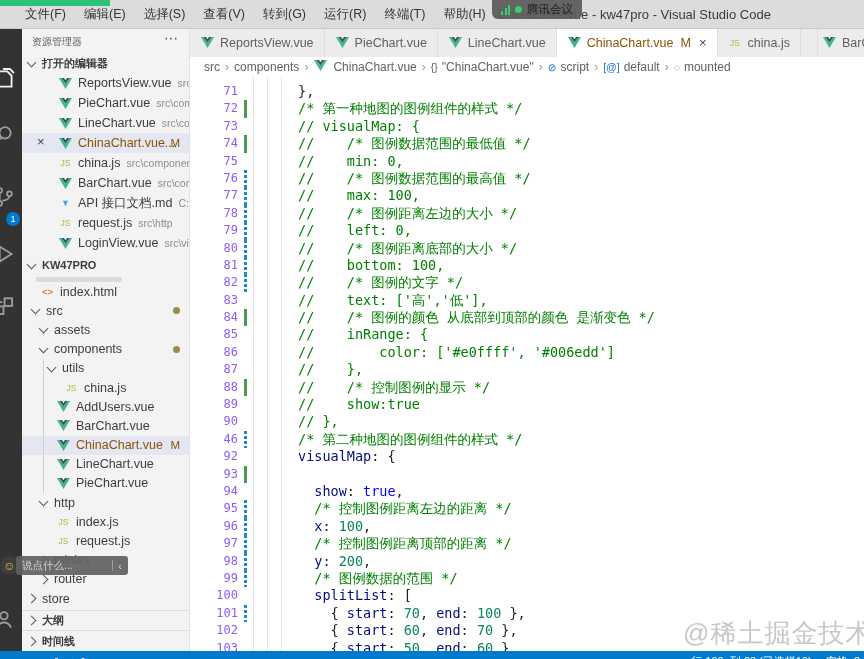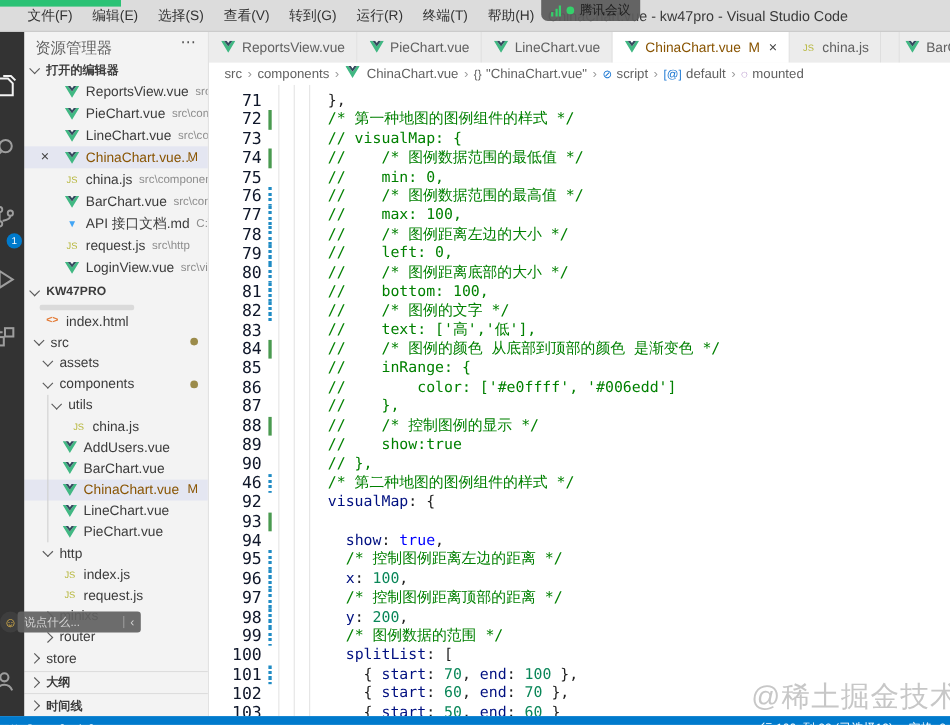--- a/index.html
+++ b/index.html
@@ -20,21 +20,21 @@
   
   .activitybar{position:absolute;left:0;top:28px;width:22px;bottom:8px;background:#333333;z-index:10}
   .ab-icon{position:absolute;left:-9px;width:26px;height:26px;color:#9d9d9d}
   .ab-icon svg{width:26px;height:26px}
   .ab-icon.active{color:#f2f2f2}
   .scm-badge{position:absolute;left:6px;top:184px;width:14px;height:14px;border-radius:50%;background:#007acc;color:#fff;
     font-size:9px;display:flex;align-items:center;justify-content:center;z-index:11}
   
   .sidebar{position:absolute;left:22px;top:28px;width:168px;bottom:8px;background:#f3f3f3;z-index:5;border-right:1px solid #e2e2e2;box-sizing:border-box;overflow:hidden}
   .sb-header{position:absolute;left:0;top:0;right:0;height:26px}
-  .sb-title{position:absolute;left:10px;top:7px;font-size:14px;color:#616161}
+  .sb-title{position:absolute;left:10px;top:7px;font-size:10px;color:#616161}
   .sb-dots{position:absolute;right:10px;top:2px;font-size:14px;color:#555;letter-spacing:1px}
   .sect-head{position:absolute;left:0;right:0;display:flex;align-items:center;font-size:11px;font-weight:bold;color:#3b3b3b;padding-left:4px;box-sizing:border-box}
   .chev{width:6px;height:6px;border-right:1.3px solid #5a5a5a;border-bottom:1.3px solid #5a5a5a;display:inline-block;
     transform:rotate(45deg);margin:0 7px 2px 2px;flex:none}
   .chev.closed{transform:rotate(-45deg);margin-bottom:0}
   .oe-list{position:absolute;left:0;right:0;top:45px}
   .sb-row{position:relative;display:flex;align-items:center;height:20px;font-size:12.5px;color:#3c3c3c;
     padding-left:36px;white-space:nowrap;overflow:hidden;box-sizing:border-box}
   .sb-row.sel{background:#e4e6f1}
   .sb-row .path{font-size:10.5px;color:#8d8d8d;margin-left:6px;overflow:hidden}
@@ -70,21 +70,21 @@
   .tab-filler{flex:1;background:#ececec;border-right:1px solid #dedede}
   .tab.clip{width:46px;overflow:hidden;padding:0 4px;border-right:none}
   .breadcrumb{position:absolute;left:0;right:0;top:29px;height:20px;display:flex;align-items:center;padding-left:14px;
     font-size:12px;color:#616161;background:#fff;white-space:nowrap}
   .bc-sep{margin:0 5px;color:#9a9a9a}
   .bc-ic{margin-right:4px;font-size:10.5px}
   .code{position:absolute;left:0;right:0;top:49px;bottom:0;overflow:hidden;padding-top:6px;
     font-family:"DejaVu Sans Mono",monospace;font-size:13.5px}
   .cg{position:absolute;top:0;bottom:0;width:1px;background:#e4e4e4}
   .cl{display:flex;height:17.4px;line-height:17.4px;white-space:pre}
-  .ln{width:54px;padding-right:6px;text-align:right;color:#0f172a;font-size:15px;flex:none;box-sizing:border-box}
+  .ln{width:54px;padding-right:6px;text-align:right;color:#8b5cf6;font-size:12px;flex:none;box-sizing:border-box}
   .gut{width:10px;position:relative;flex:none}
   .gut i{position:absolute;left:0;top:0;bottom:0;width:3px;display:block}
   .gut i.a{background:#4a9a50}
   .gut i.m{background:repeating-linear-gradient(to bottom,#1f8bc4 0 3px,rgba(0,0,0,0) 3px 5px)}
   .ct{padding-left:44px;flex:none}
   .tok-c{color:#008000}.tok-p{color:#001080}.tok-k{color:#0000ff}.tok-n{color:#098658}.tok-d{color:#1f1f1f}
   
   .watermark{position:absolute;left:683px;top:616px;font-size:26px;color:#c7c7c7;letter-spacing:1px;z-index:8;white-space:nowrap}
   
   .statusbar{position:absolute;left:0;right:0;bottom:0;height:8px;background:#007acc;z-index:40;overflow:hidden}

